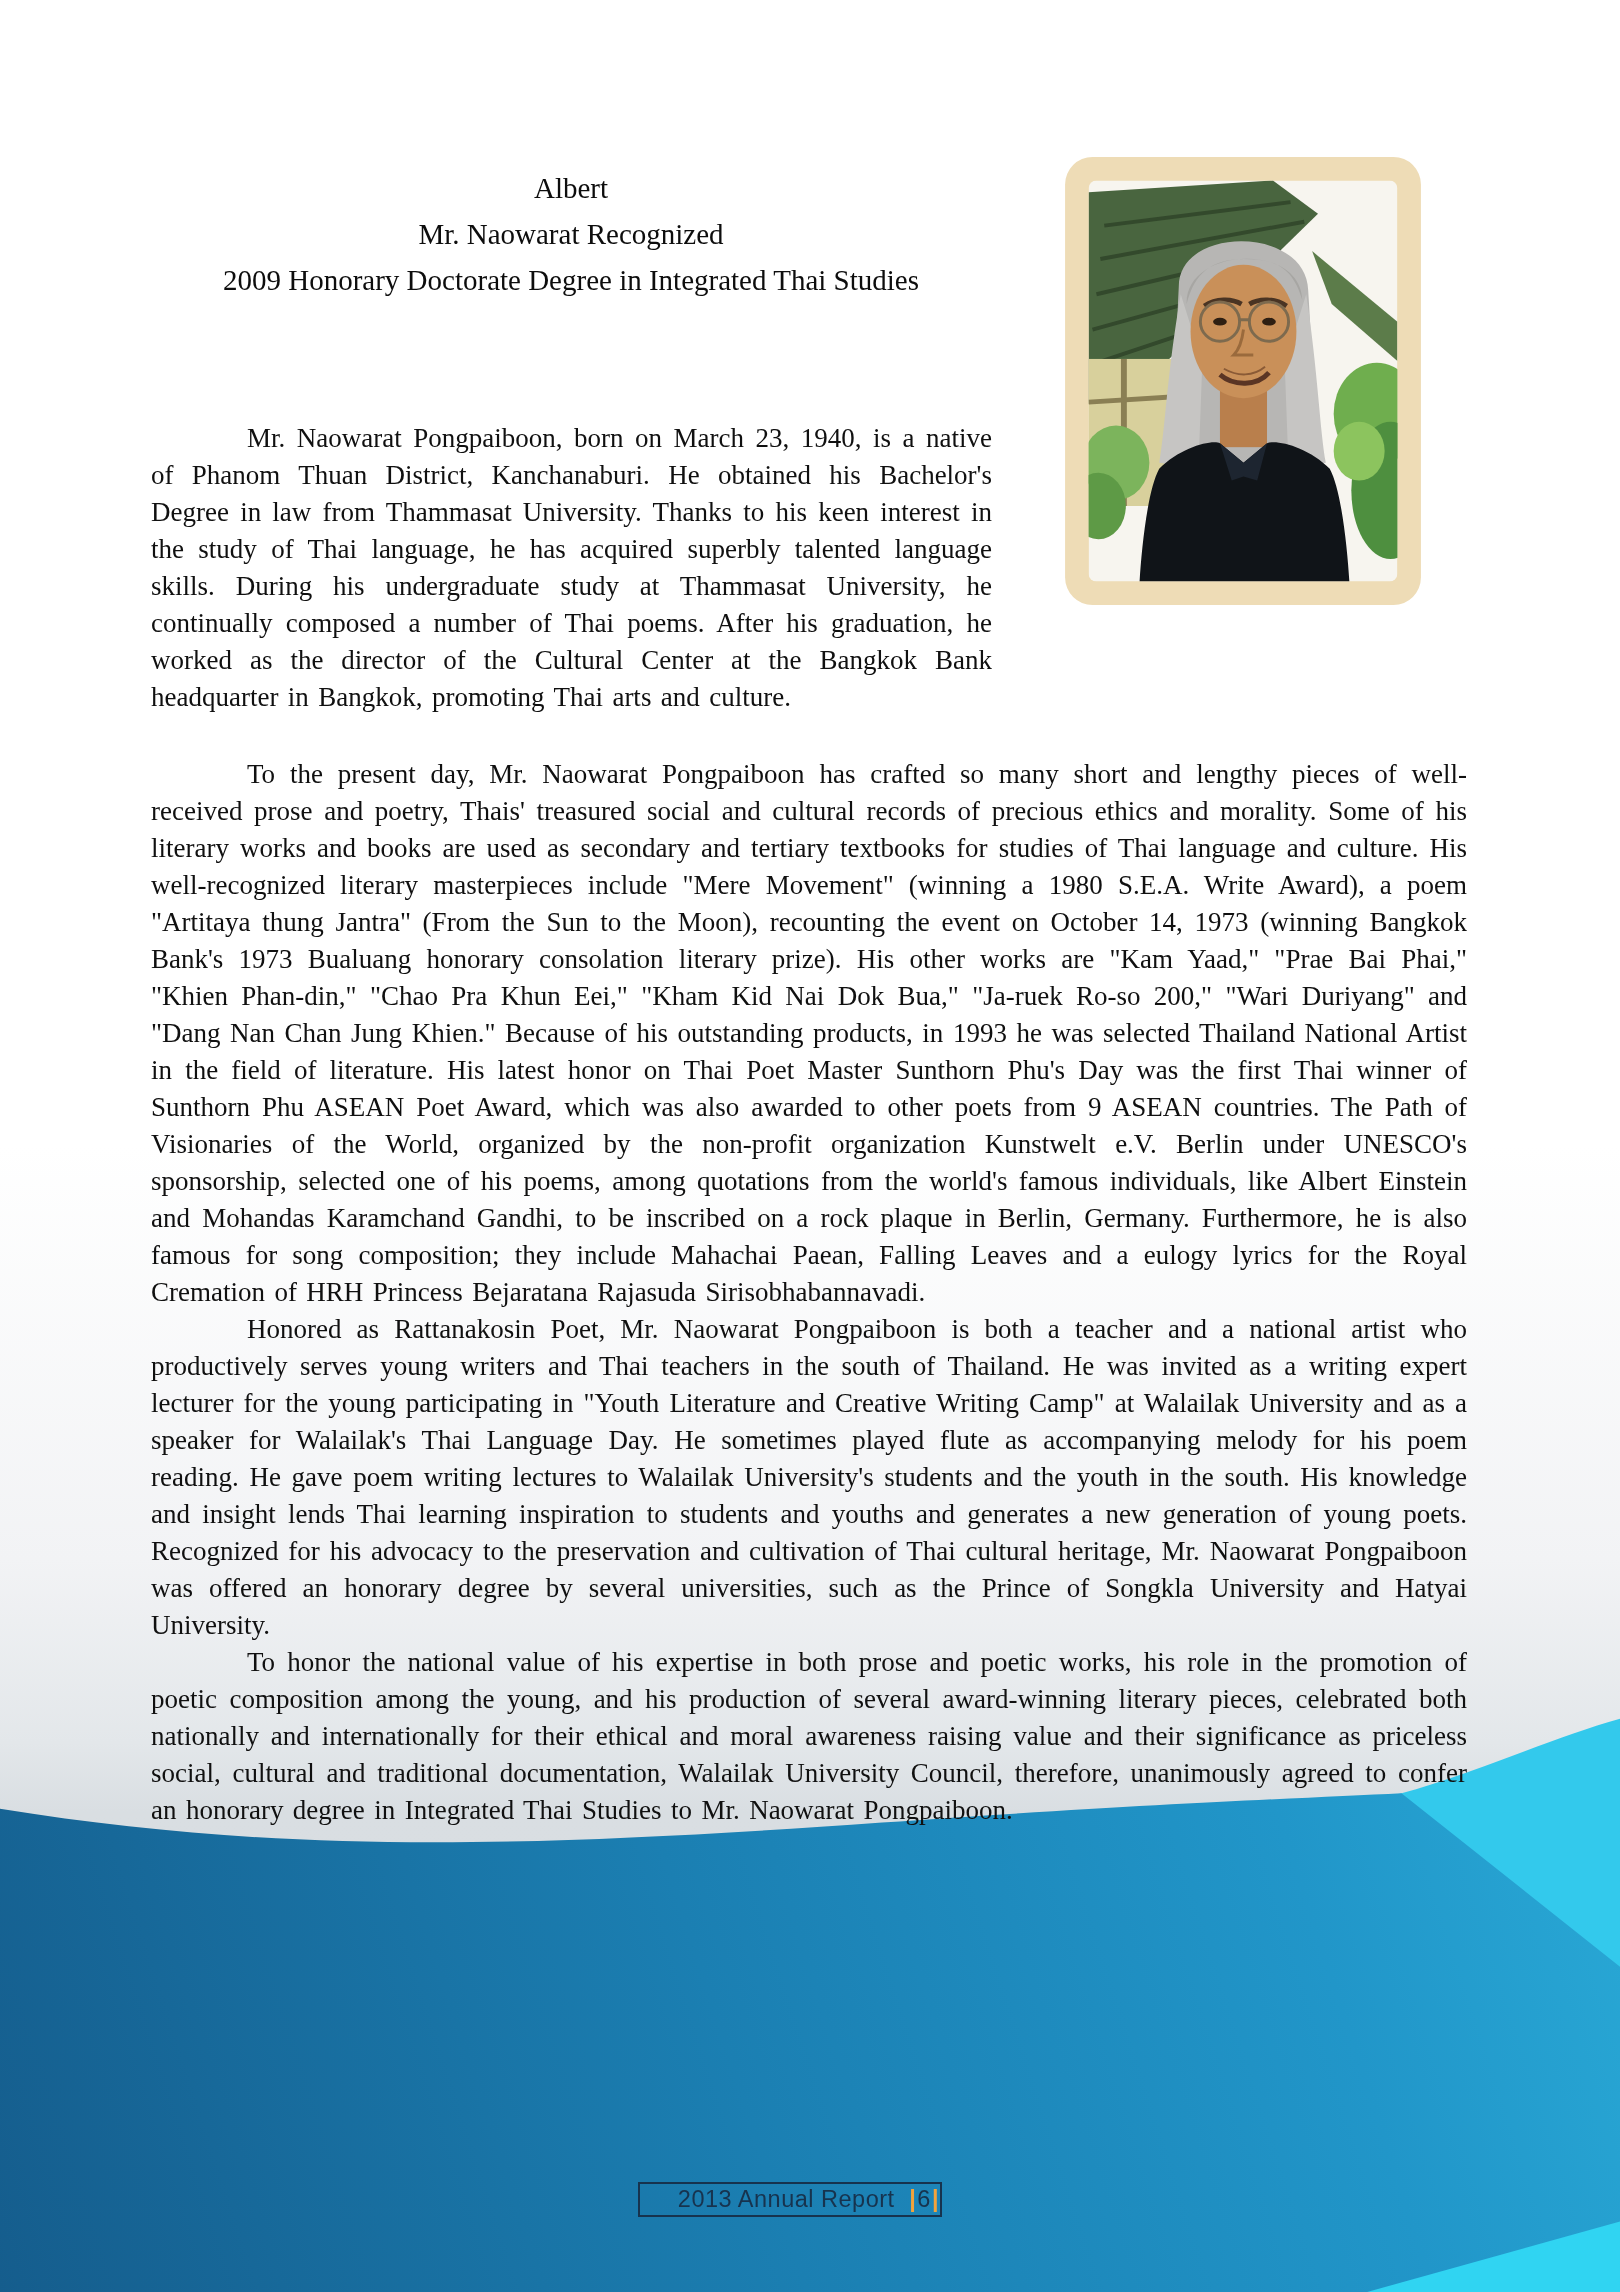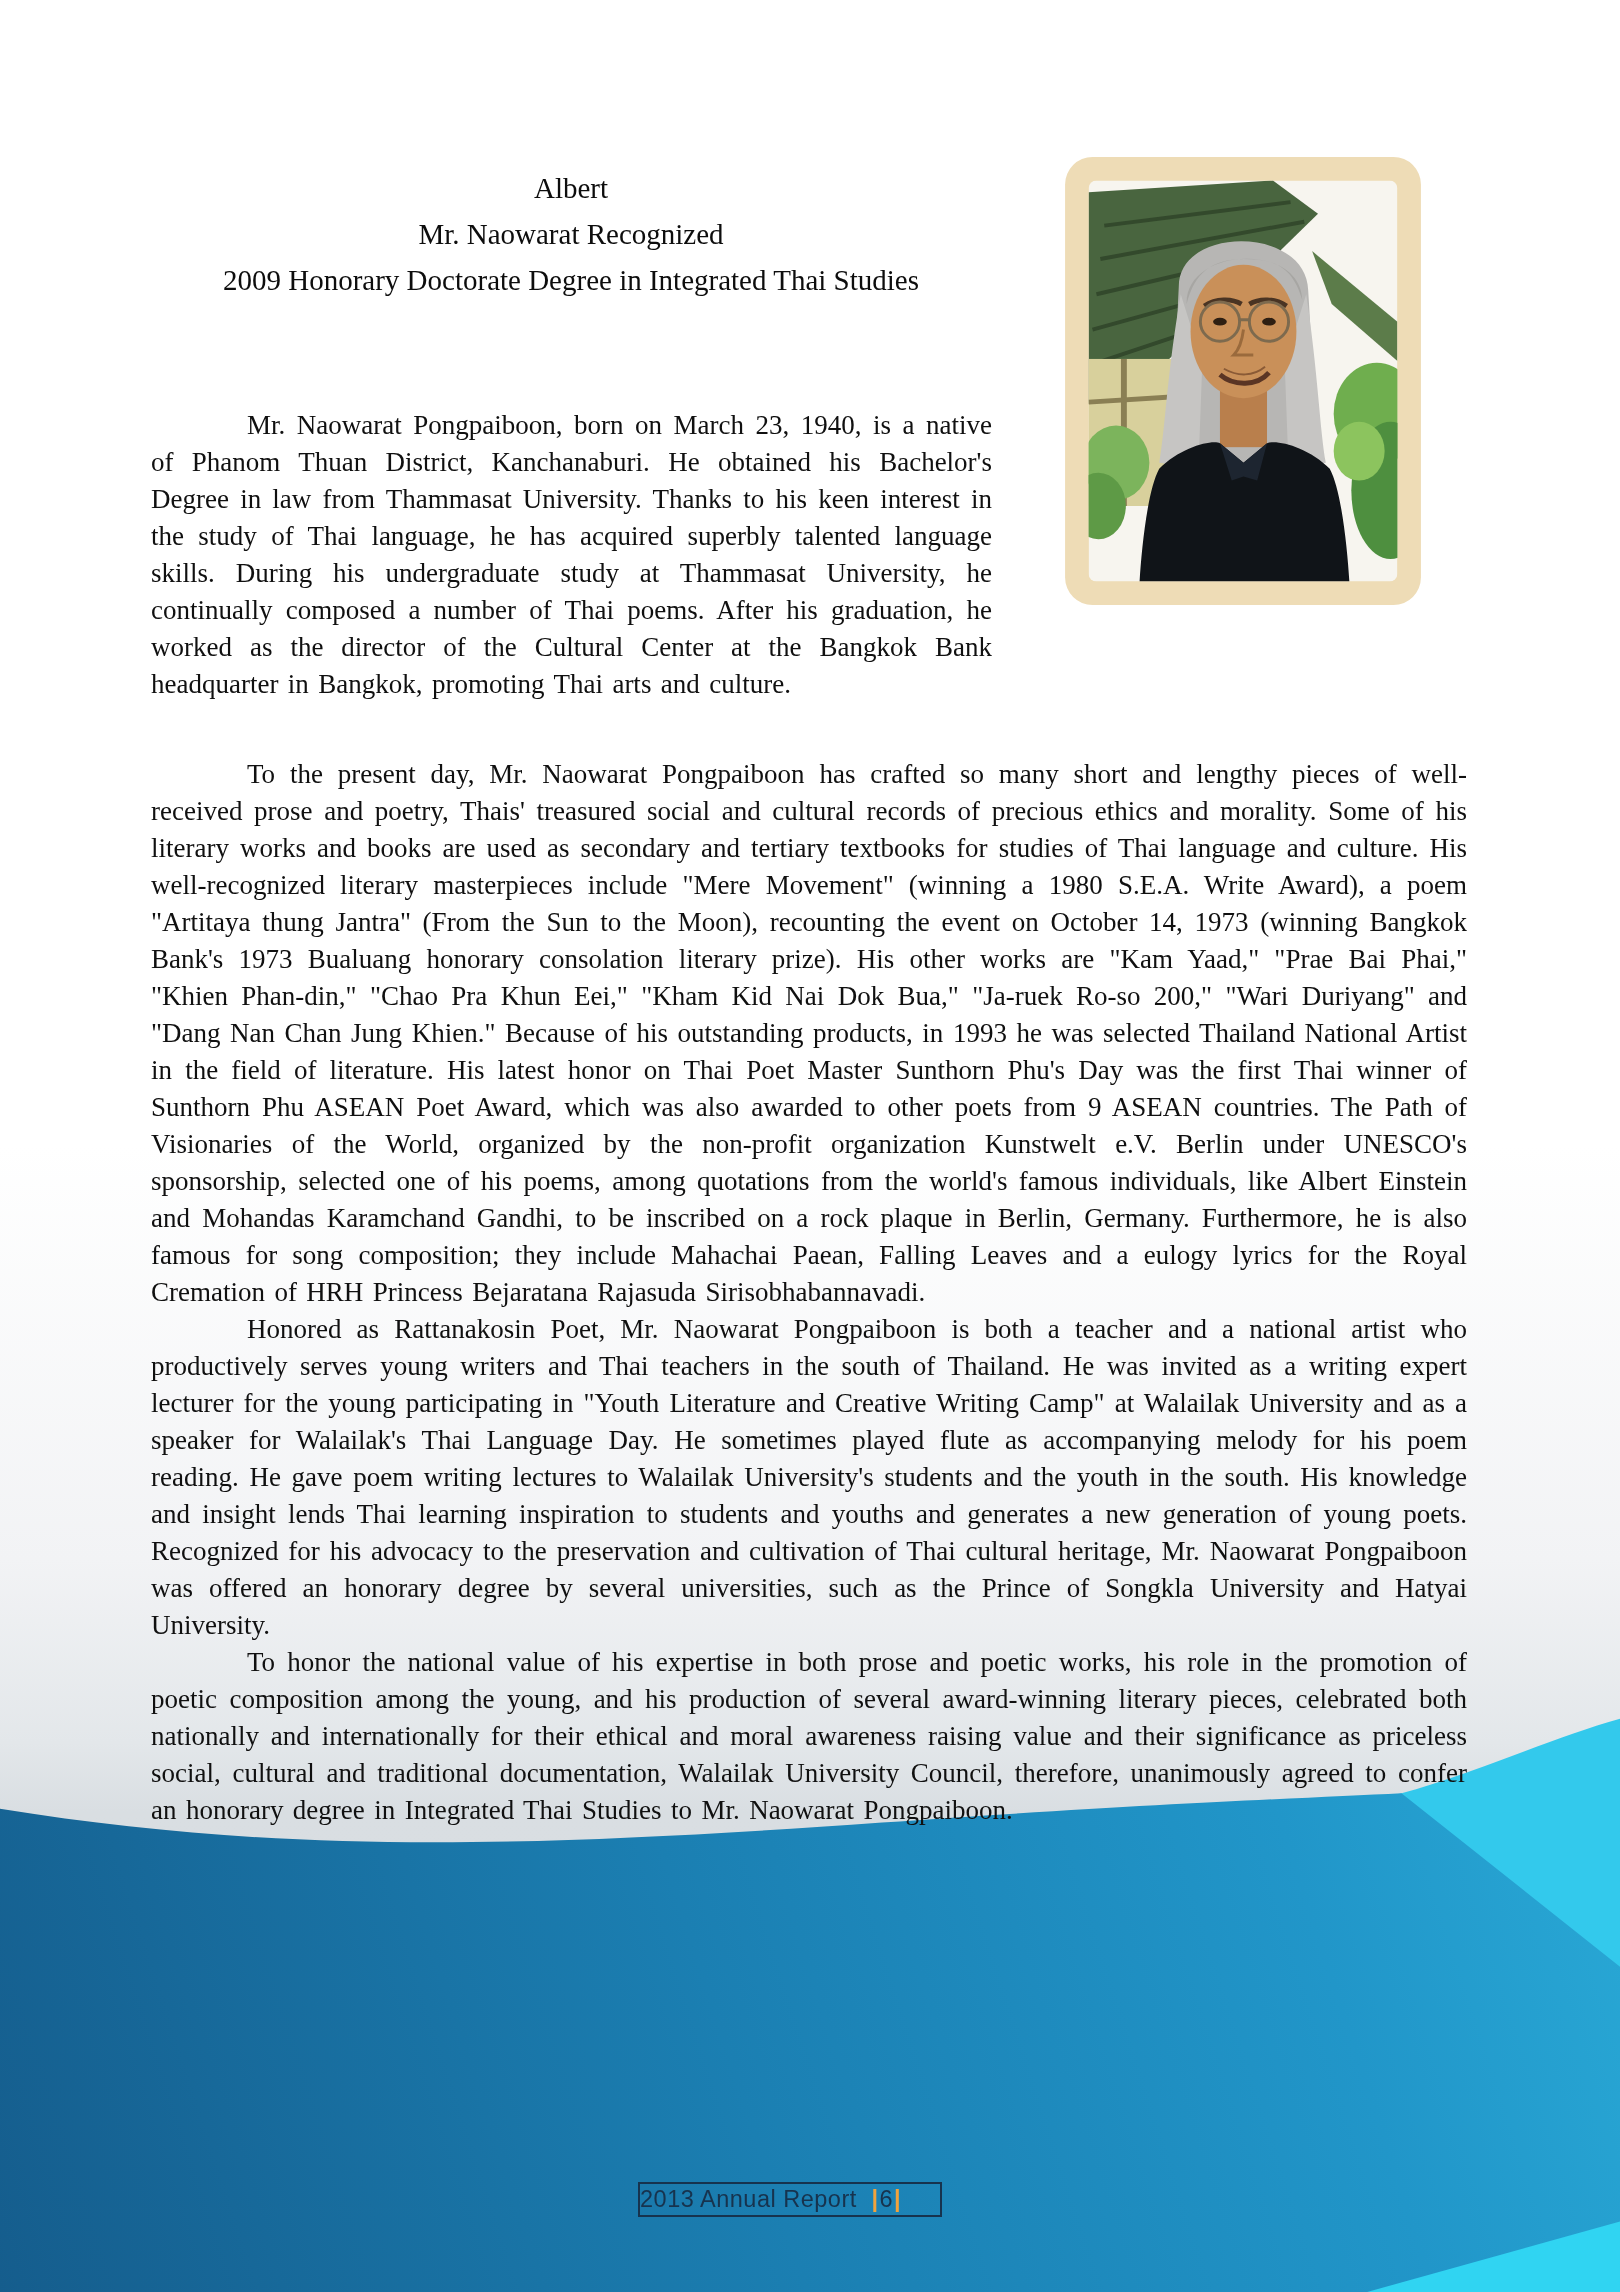--- a/index.html
+++ b/index.html
@@ -11,26 +11,26 @@
   .waves{position:absolute;left:0;top:1704px;width:1620px;height:588px;display:block;}
   
   .photo-frame{position:absolute;left:1065px;top:157px;width:356px;height:448px;}
   .photo-frame svg{display:block;width:100%;height:100%;}
   
   .title-block{position:absolute;left:98px;top:165px;width:946px;
                text-align:center;font-size:29px;line-height:46px;color:#0d0d0d;}
   
   .para{ text-align:justify;font-size:27px;line-height:37px;
          word-spacing:0.10em;text-indent:96px;margin:0;color:#101010;}
-  .para1{position:absolute;left:151px;top:407px;width:841px;}
+  .para1{position:absolute;left:151px;top:420px;width:841px;}
   .para-flow{position:absolute;left:151px;top:756px;width:1316px;}
   
   .footer-badge{position:absolute;left:638px;top:2182px;width:304px;height:35px;
                 border:2.9px solid #17334e;box-sizing:border-box;
-                display:flex;align-items:center;justify-content:flex-start;
+                display:flex;align-items:center;justify-content:flex-end;
                 font-family:"Liberation Sans", sans-serif;font-size:23.5px;color:#17334e;
                 letter-spacing:0.5px;}
   .footer-badge .gap{display:inline-block;width:13.7px;}
   .footer-badge .bar{color:#f2a33c;font-weight:bold;margin:0 1px;}
   .footer-badge .num{color:#17334e;}
 </style>
 </head>
 <body>
 
 <div class="page">

